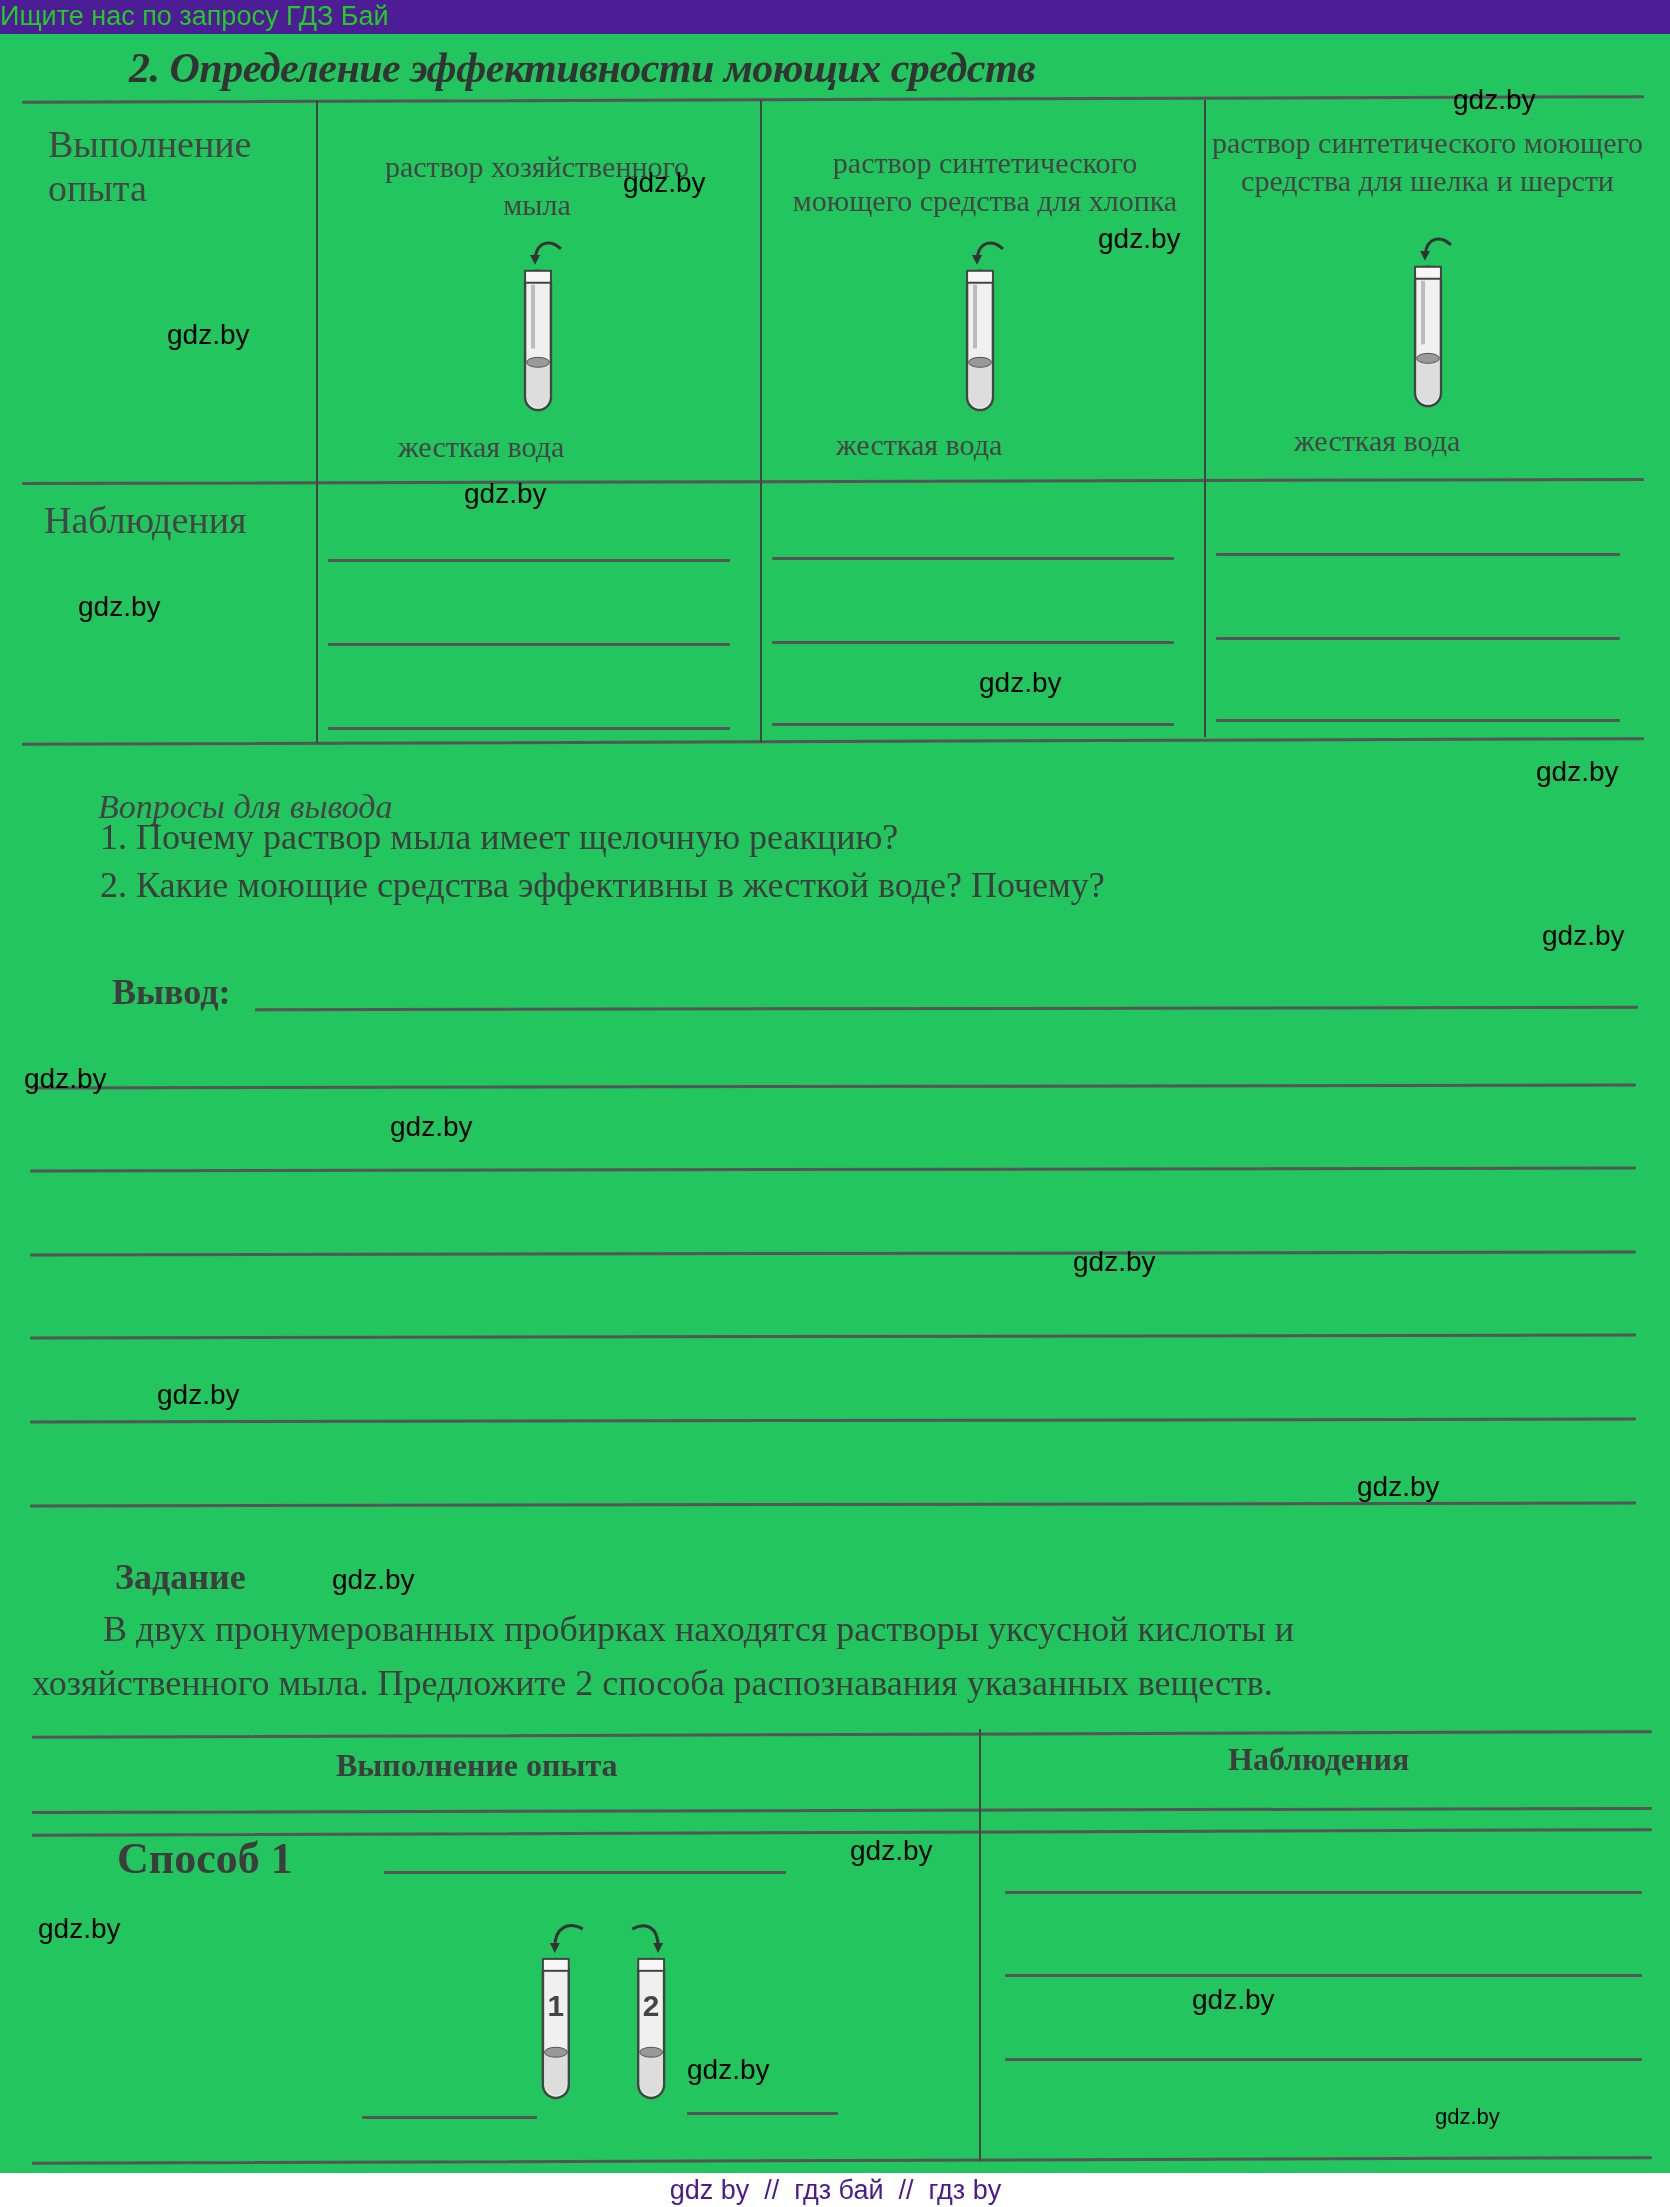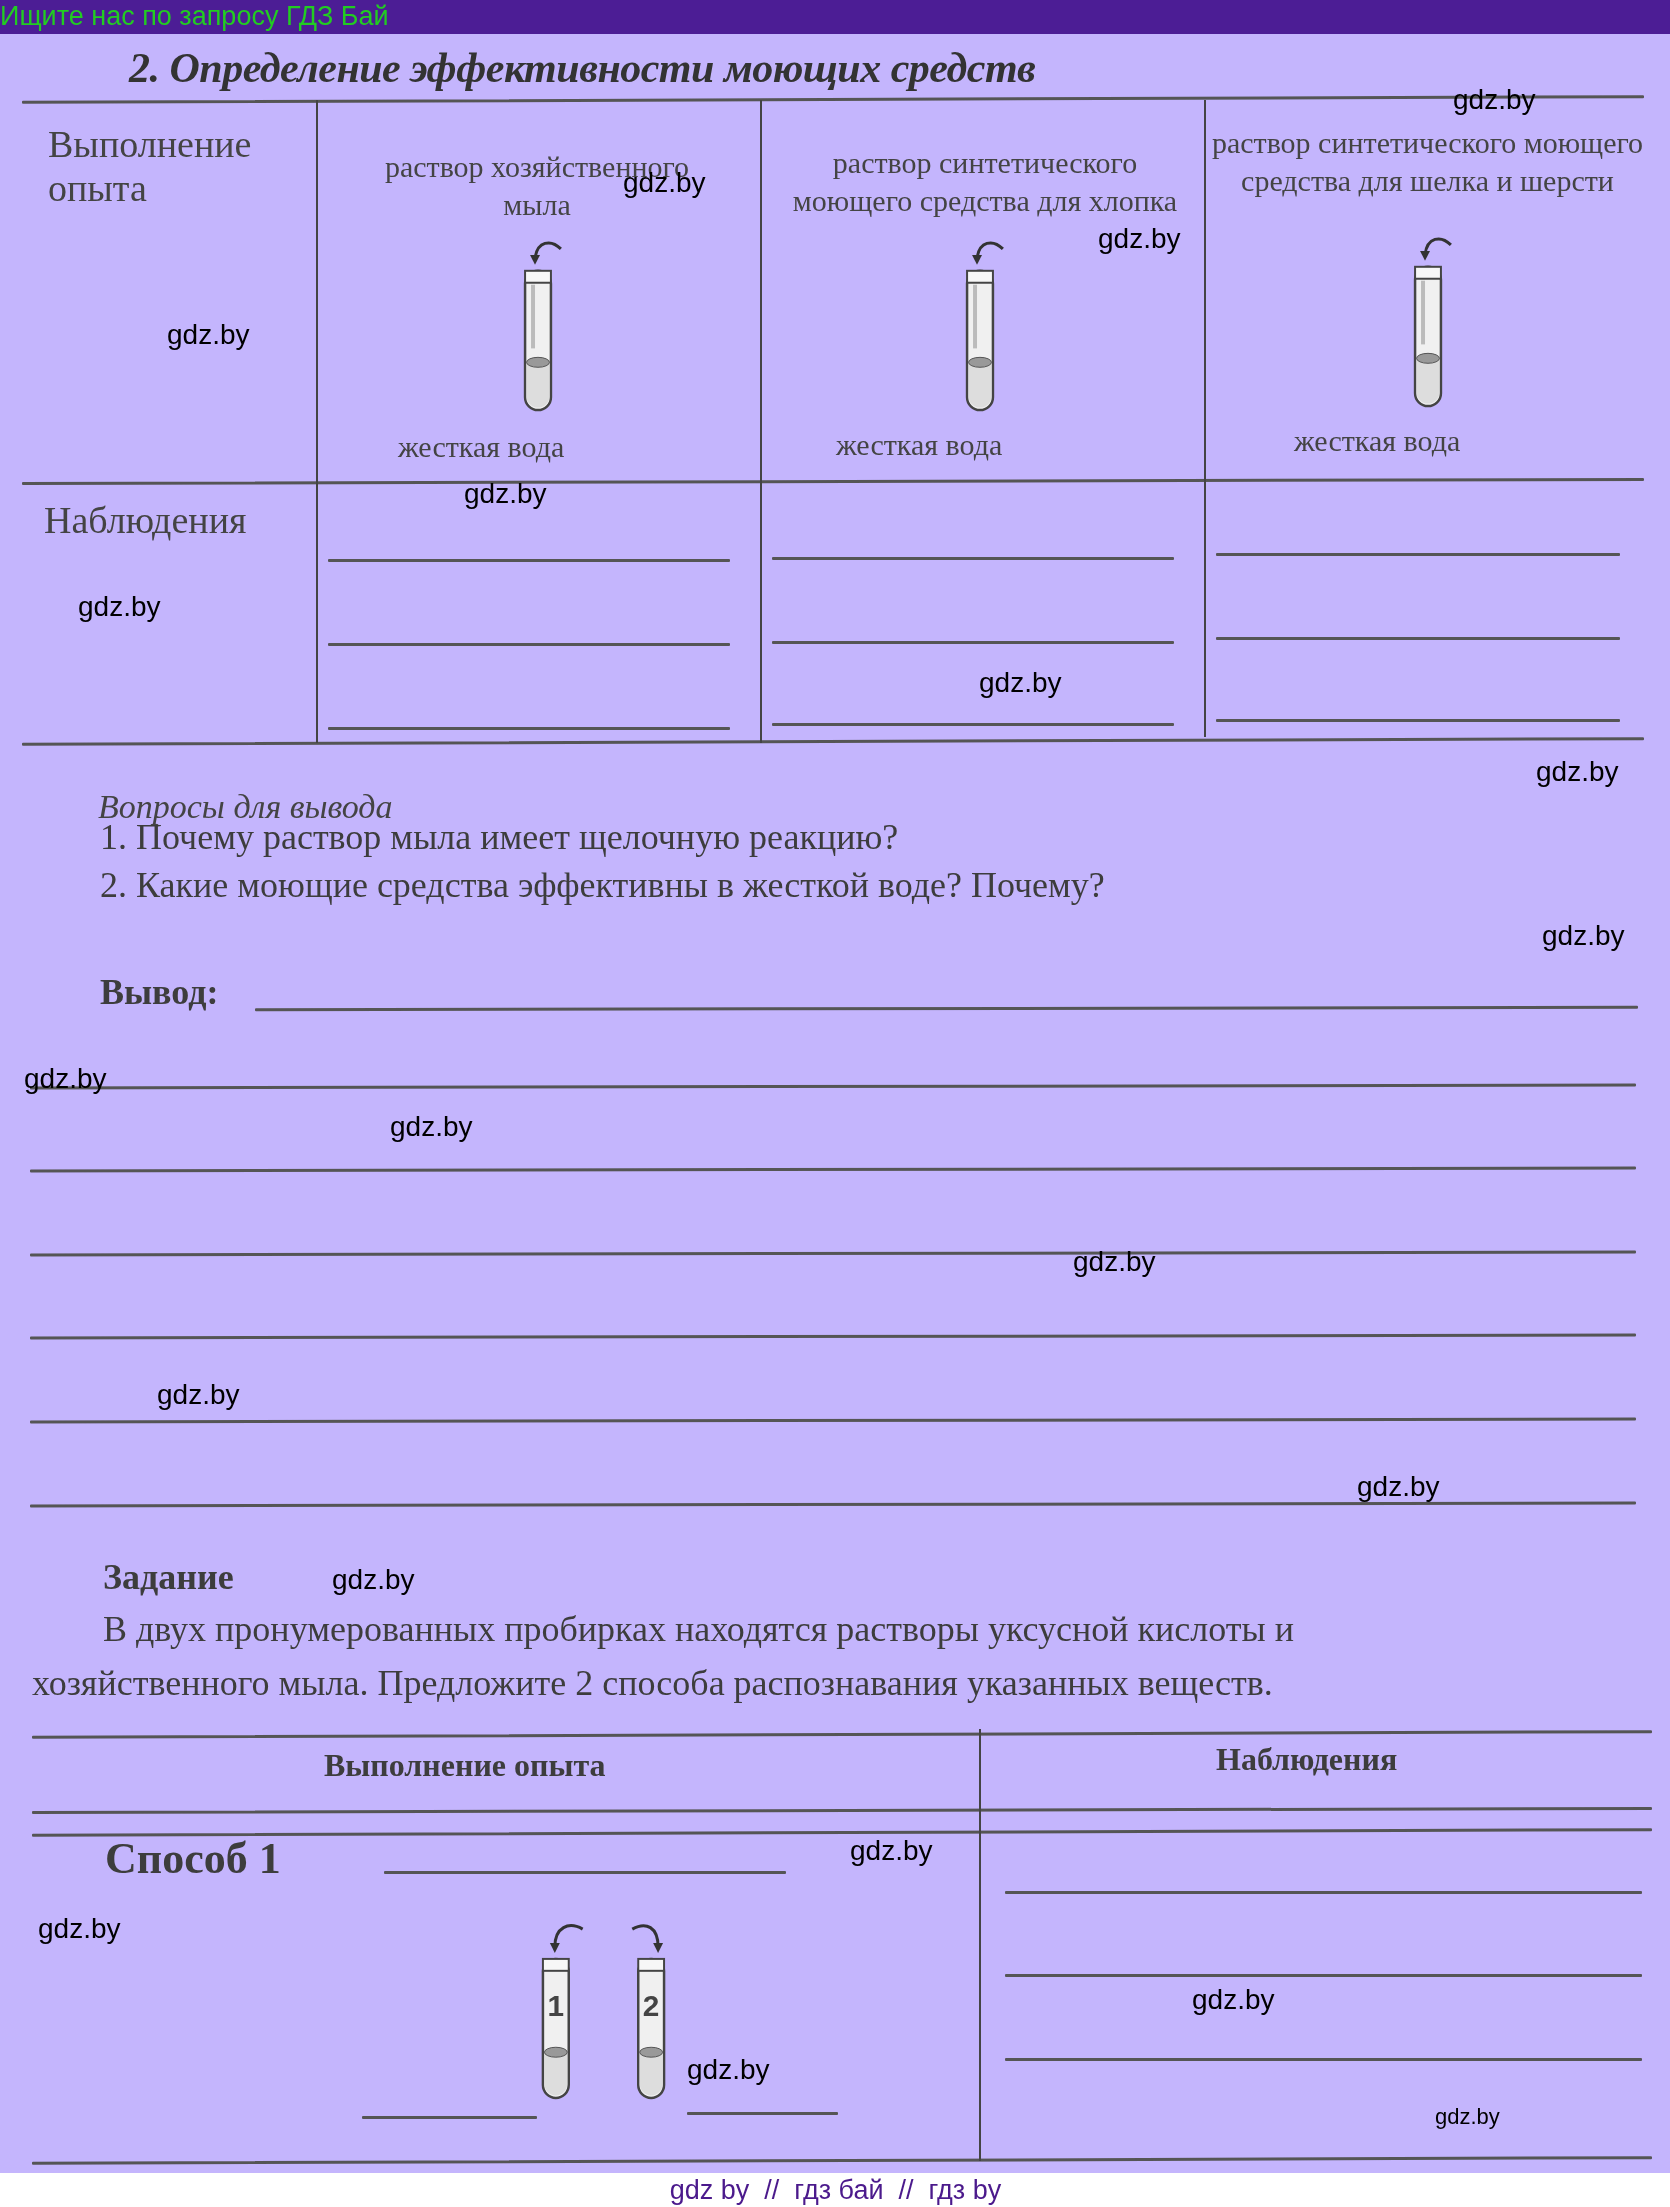--- a/index.html
+++ b/index.html
@@ -4,35 +4,35 @@
 <style>
   * { box-sizing: border-box; margin: 0; padding: 0; }
   html, body { width: 1671px; height: 2208px; background: #ffffff; overflow: hidden; }
   body { position: relative; font-family: "Liberation Serif", serif; color: #3a3a3a; }
 
   .top-banner { position: absolute; left: 0; top: 0; width: 1671px; height: 34px; background: #4c1d95;
     text-align: left; font-family: "Liberation Sans", sans-serif; font-size: 27px; line-height: 32px; }
   .bottom-banner { position: absolute; left: 0; top: 2173px; width: 1671px; height: 35px; background: #ffffff;
     text-align: center; font-family: "Liberation Sans", sans-serif; font-size: 27px; line-height: 34px; }
 
-  .page { position: absolute; left: 0; top: 34px; width: 1671px; height: 2139px; background: #c4b5fd; }
+  .page { position: absolute; left: 0; top: 34px; width: 1671px; height: 2139px; background: #22c55e; }
 
   .abs { position: absolute; }
   .hline { position: absolute; height: 3px; background: #555; border-radius: 1px; }
   .vline { position: absolute; width: 2px; background: #444; }
 
   .title { font-style: italic; font-weight: bold; font-size: 42px; color: #333; letter-spacing: -0.5px; }
   .rowlabel { font-size: 38px; color: #444; line-height: 44px; }
   .colhead { font-size: 30px; color: #444; text-align: center; line-height: 38px; margin-top: 26px; }
   .tubelabel { font-size: 30px; color: #444; }
   .wm { font-family: "Liberation Sans", sans-serif; font-size: 28px; color: #000; }
   .wm-sm { font-family: "Liberation Sans", sans-serif; font-size: 22px; color: #000; }
   .q-head { font-style: italic; font-size: 34px; color: #444; }
   .q { font-size: 36px; color: #3d3d3d; }
-  .bold { font-weight: bold; }
+  .bold { font-weight: bold; margin-left: 12px; }
   .task { font-size: 36px; color: #3d3d3d; line-height: 54px; }
   .tube { position: absolute; }
 </style>
 </head>
 <body>
 
 <div class="top-banner">
   <span style="color:#22cc22;">Ищите нас по запросу ГДЗ Бай</span>
 </div>
 

